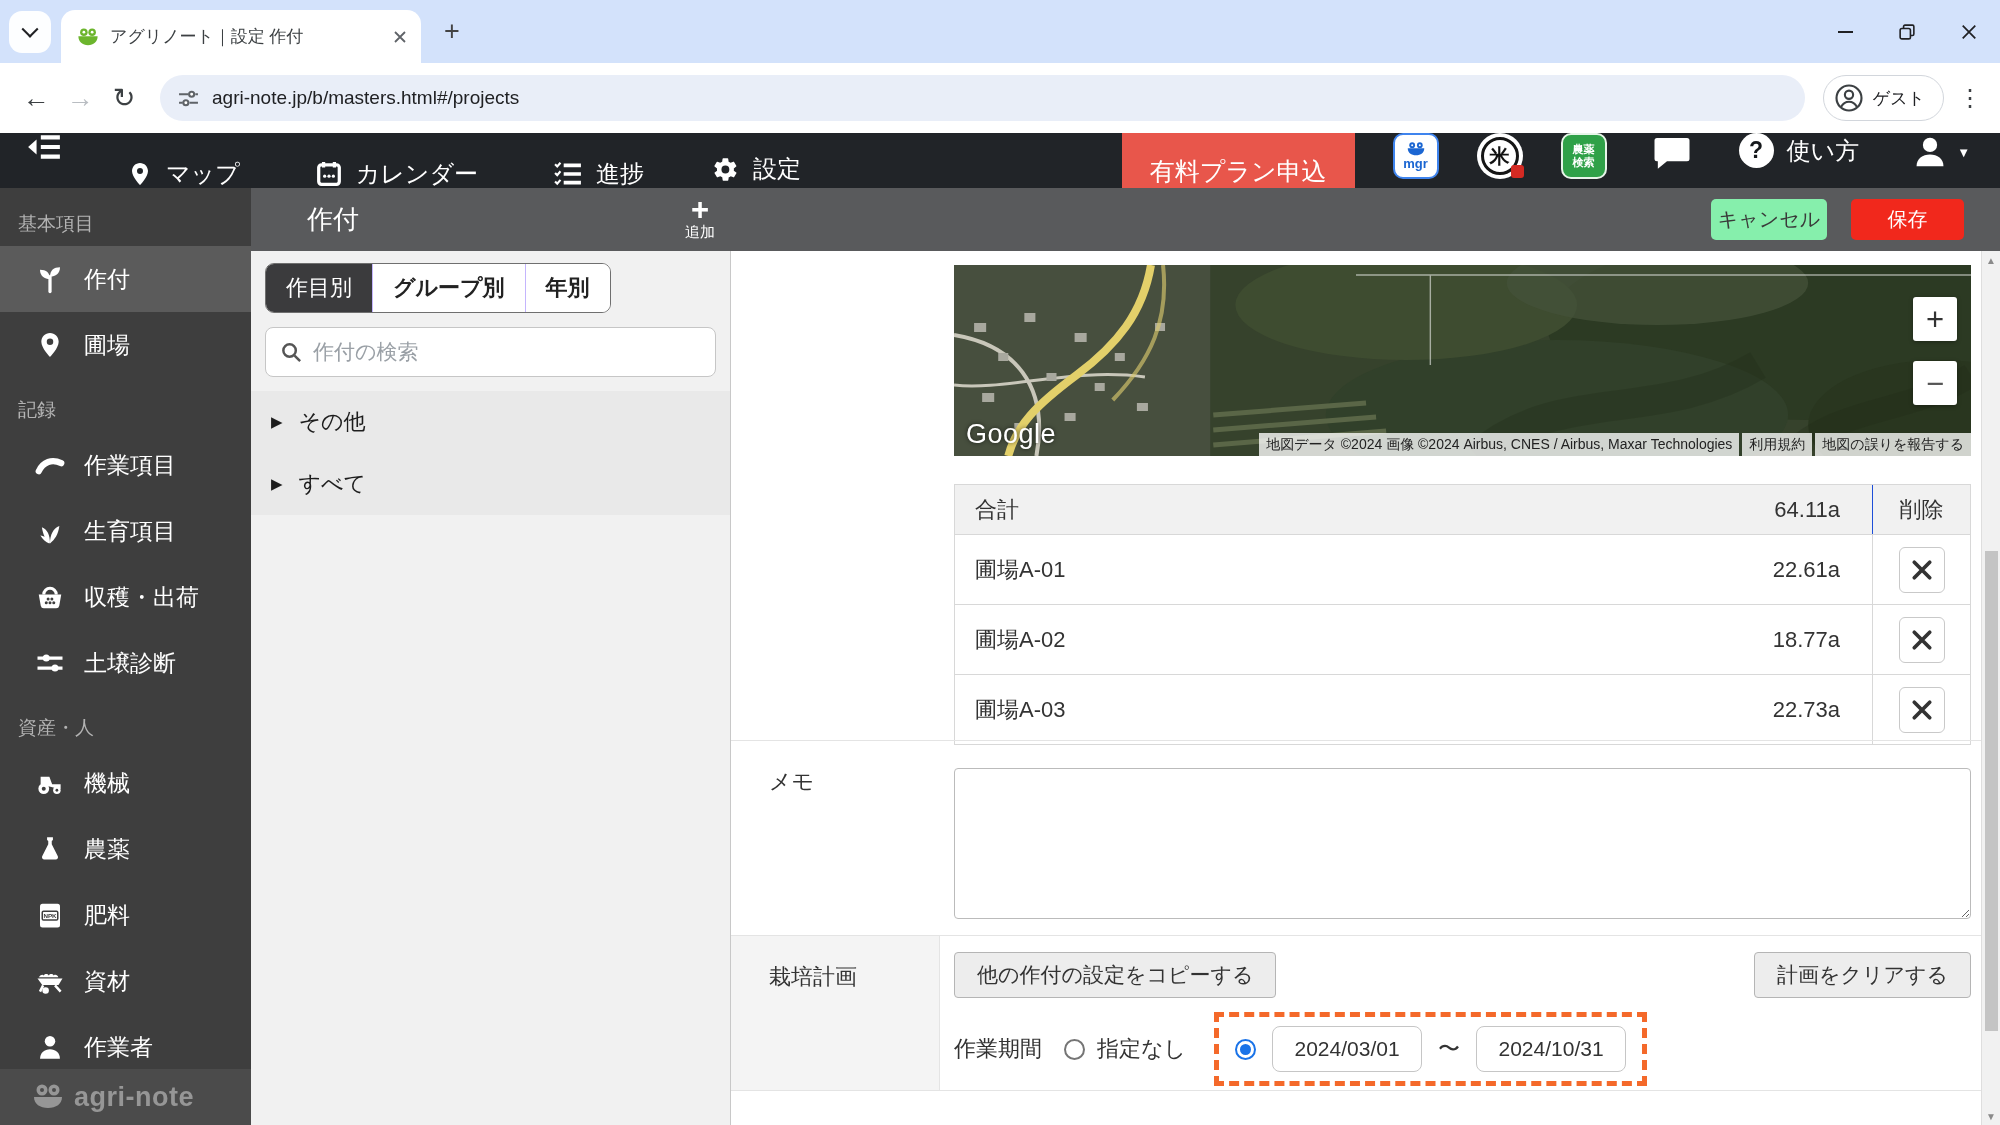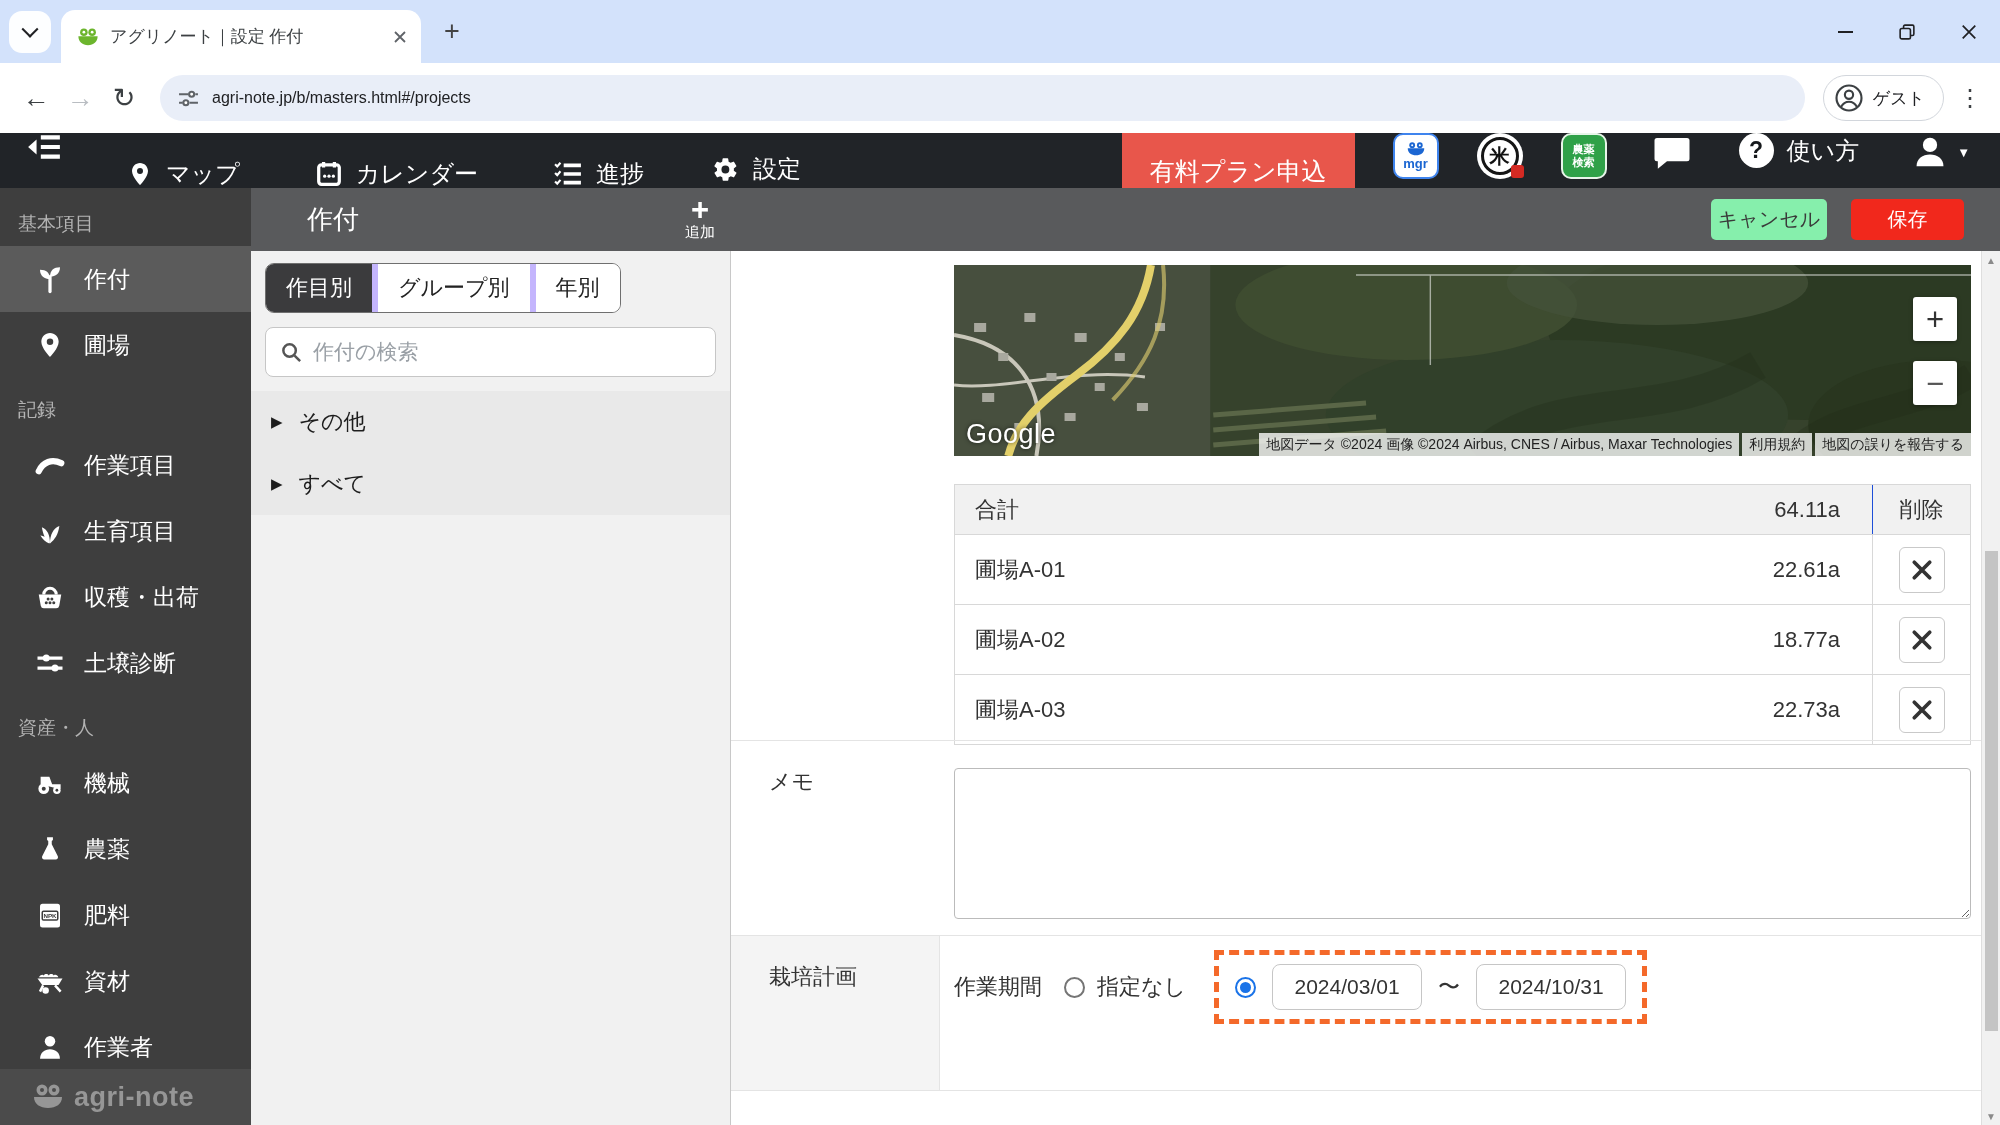--- a/index.html
+++ b/index.html
@@ -21,21 +21,21 @@
   .wincontrols { position:absolute; right:0; top:0; height:63px; display:flex; }
   .winbtn { width:62px; height:63px; display:flex; align-items:center; justify-content:center; }
   .minbar { width:15px; height:2px; background:#202124; }
 
   .urlbar { height:70px; background:#fff; display:flex; align-items:center; }
   .navglyph { font-size:27px; color:#3c4043; width:44px; text-align:center; }
   .navglyph.fwd { color:#b9bdc2; }
   .urlbar .back { margin-left:14px; }
   .omnibox { flex:1; height:46px; margin:0 18px 0 14px; background:#e9eef8; border-radius:23px;
     display:flex; align-items:center; padding:0 18px; gap:13px; }
-  .omnibox .url { font-size:16px; color:#202124; }
+  .omnibox .url { font-size:19px; color:#202124; }
   .guest { height:46px; border:1px solid #d2d6dc; border-radius:23px; display:flex; align-items:center;
     gap:9px; padding:0 18px 0 10px; }
   .guest span { font-size:17px; color:#202124; }
   .kebab { font-size:24px; color:#3c4043; margin:0 18px 0 14px; }
 
   
   .topnav { height:55px; background:#212428; display:flex; align-items:flex-start; color:#fff; flex-shrink:0; }
   .toggle { margin-left:26px; }
   .navitem { display:flex; align-items:center; gap:14px; height:77px; padding:5px 10px 0 10px;
     margin-left:56px; font-size:24px; }
@@ -84,21 +84,21 @@
   .btn-cancel { width:116px; height:41px; background:#86efac; border:none; border-radius:5px; font-size:20px; color:#3a3a3a; }
   .btn-save { width:113px; height:41px; background:#f1281c; border:none; border-radius:5px; font-size:20px; color:#fff; }
 
   .workarea { flex:1; display:flex; min-height:0; }
 
   
   .listpanel { width:480px; background:#f1f1f1; border-right:1px solid #c8c8c8; flex-shrink:0; }
   .tabsrow { margin:12px 0 0 14px; }
   .segtabs { display:inline-flex; border:1px solid #6f6f6f; border-radius:9px; overflow:hidden; background:#fff;align-items:flex-end; }
   .seg { height:48px; padding:0 20px; display:flex; align-items:center; font-size:22px; color:#222; background:#fff; border:none; }
-  .seg + .seg { border-left:6px solid #c4b5fd; }
+  .seg + .seg { border-left:1px solid #c4b5fd;font-weight:bold; }
   .seg.active { background:#3b3b3d; color:#fff; }
   .searchbox { margin:14px; height:50px; background:#fff; border:1px solid #c6c6c6; border-radius:8px;
     display:flex; align-items:center; padding:0 14px; gap:10px; }
   .searchbox input { flex:1; border:none; outline:none; font-size:21px; color:#333; background:transparent;
     font-family:inherit; }
   .searchbox input::placeholder { color:#9aa0a6; }
   .accordion { background:#e9e9e9; }
   .accrow { height:62px; display:flex; align-items:center; gap:16px; padding-left:20px; }
   .accrow .tri { font-size:15px; color:#1d1d1d; }
   .accrow .albl2 { font-size:22px; color:#1d1d1d; }
@@ -587,20 +587,24 @@
           <div class="frow row-memo">
             <div class="flabel">メモ</div>
             <div class="fcontent">
               <textarea class="memo-ta" style=""></textarea>
             </div>
           </div>
 
           <div class="frow row-plan">
             <div class="flabel">栽培計画</div>
             <div class="fcontent">
+              <div class="planbtns">
+                <button class="graybtn">他の作付の設定をコピーする</button>
+                <button class="graybtn">計画をクリアする</button>
+              </div>
               <div class="periodrow">
                 <span class="plabel">作業期間</span>
                 <span class="radio r1"></span>
                 <span class="nolbl">指定なし</span>
                 <div class="dottedbox">
                   <span class="radio checked"></span>
                   <input class="dateinput" type="text" value="2024/03/01" style="">
                   <span class="tilde">〜</span>
                   <input class="dateinput" type="text" value="2024/10/31" style="">
                 </div>

